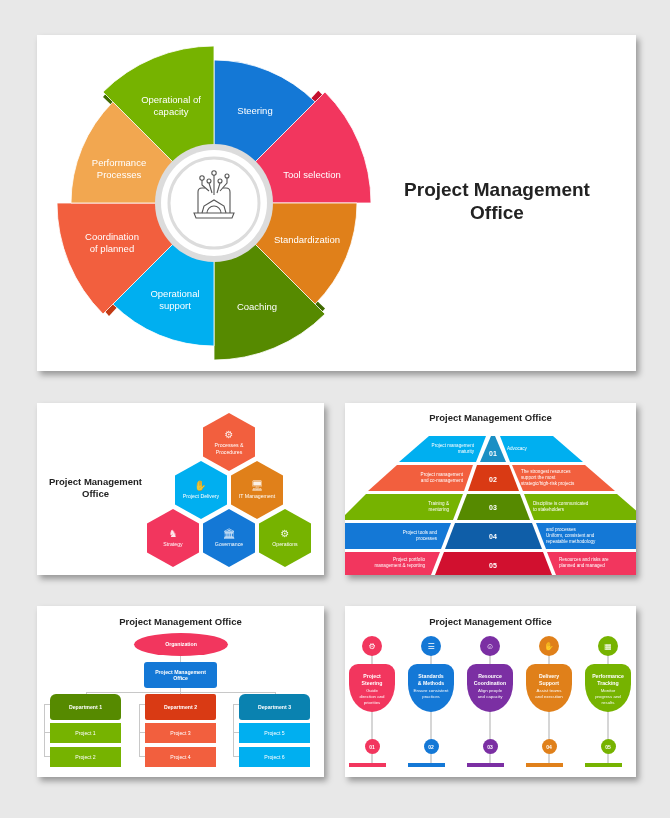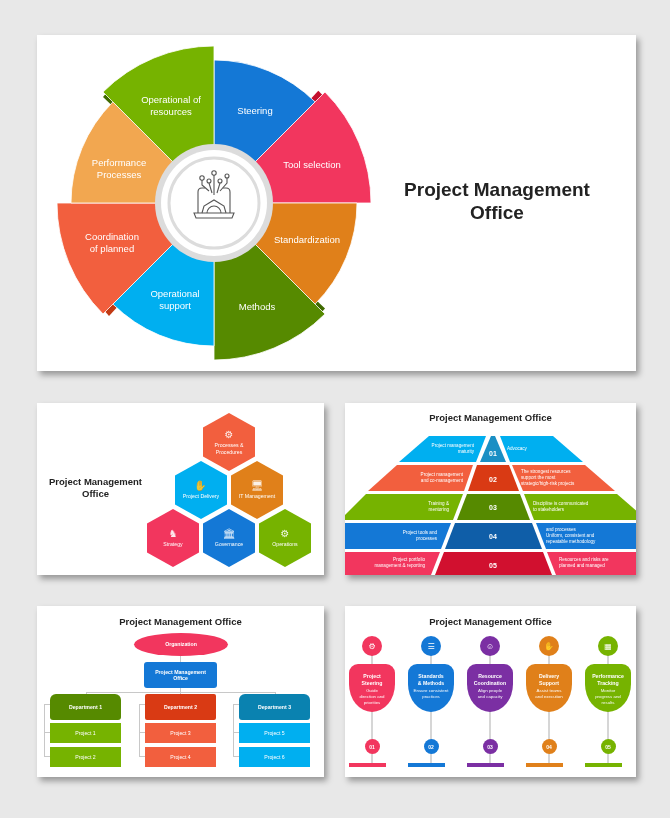--- a/index.html
+++ b/index.html
@@ -81,38 +81,38 @@
       <circle cx="190" cy="141" r="2"></circle>
       <path d="M165,145 L165,150 L172,156"></path>
       <path d="M172,148 L175,158"></path>
       <path d="M177,140 L177,160"></path>
       <path d="M183,148 L180,158"></path>
       <path d="M190,143 L190,148 L183,156"></path>
     </g>
   </svg>
 
   <div class="wheel-label" style="left:218px; top:76px;">Steering</div>
-  <div class="wheel-label" style="left:275px; top:130px;">Tool selection</div>
+  <div class="wheel-label" style="left:275px; top:140px;">Tool selection</div>
   <div class="wheel-label" style="left:270px; top:205px;">Standardization</div>
-  <div class="wheel-label" style="left:220px; top:272px;">Methods</div>
+  <div class="wheel-label" style="left:220px; top:272px;">Coaching</div>
   <div class="wheel-label" style="left:138px; top:265px;">
     <div>Operational</div>
     <div>support</div>
   </div>
   <div class="wheel-label" style="left:75px; top:208px;">
     <div>Coordination</div>
     <div>of planned</div>
   </div>
   <div class="wheel-label" style="left:82px; top:134px;">
     <div>Performance</div>
     <div>Processes</div>
   </div>
   <div class="wheel-label" style="left:134px; top:71px;">
     <div>Operational of</div>
-    <div>resources</div>
+    <div>capacity</div>
   </div>
 
   <div class="main-title">Project Management Office</div>
 </div>
 
 <div class="slide" id="slide-hex">
   <div class="hex-title">
     <div>Project Management</div>
     <div>Office</div>
   </div>

